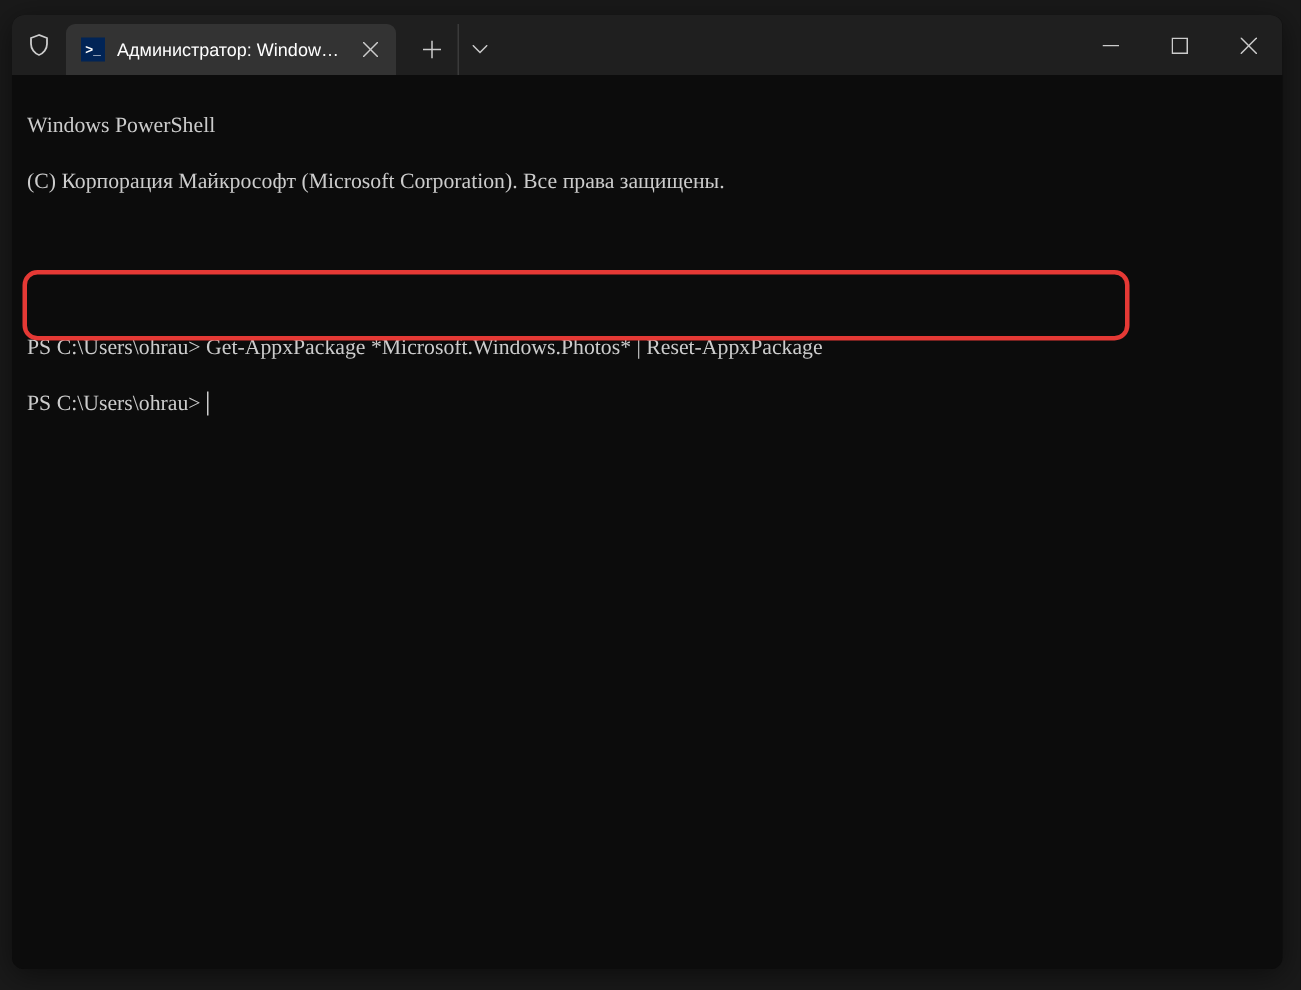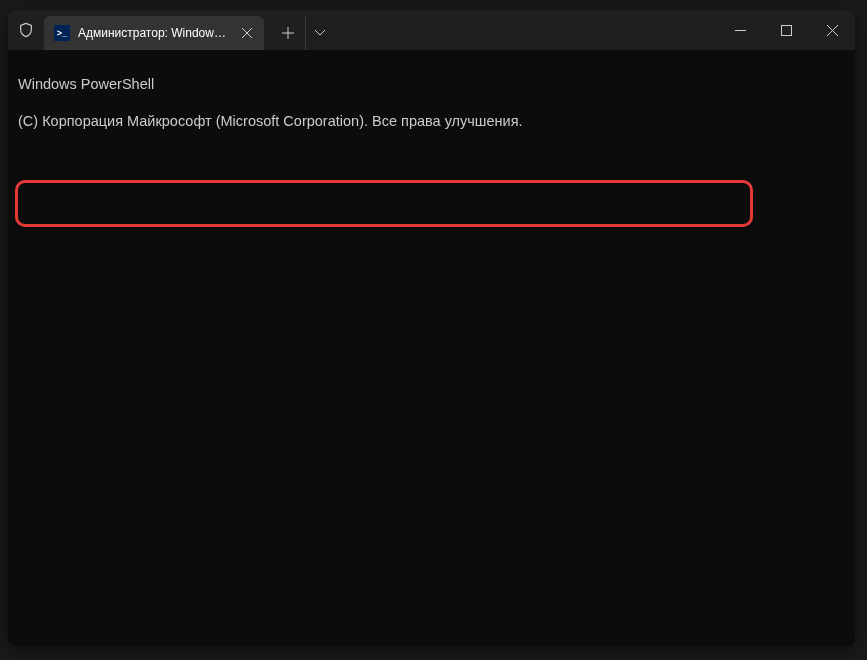--- a/index.html
+++ b/index.html
@@ -115,21 +115,21 @@
       width: 46px;
       display: flex;
       align-items: center;
       justify-content: center;
       color: #ccc;
       cursor: pointer;
     }
     .terminal-body {
       background: #0c0c0c;
       padding: 6px 10px;
-      font-family: Liberation Sans, sans-serif;
+      font-family: Liberation Serif, serif;
       font-size: 14.5px;
       line-height: 1.28;
       color: #cccccc;
       height: calc(100% - 40px);
       overflow: hidden;
       white-space: pre-wrap;
       word-break: break-all;
     }
     .terminal-line {
       display: block;
@@ -201,19 +201,21 @@
         <svg width="11" height="11" viewBox="0 0 11 11" stroke="currentColor" stroke-width="1">
           <line x1="0" y1="0" x2="11" y2="11"></line>
           <line x1="11" y1="0" x2="0" y2="11"></line>
         </svg>
       </div>
     </div>
   </div>
 
   <div class="terminal-body">
 <span class="terminal-line">Windows PowerShell</span>
-<span class="terminal-line">(C) Корпорация Майкрософт (Microsoft Corporation). Все права улучшения.</span>
+<span class="terminal-line">(C) Корпорация Майкрософт (Microsoft Corporation). Все права защищены.</span>
 <div class="blank-line"></div>
 <div class="blank-line"></div>
+<span class="terminal-line">PS C:\Users\ohrau&gt; Get-AppxPackage *Microsoft.Windows.Photos* | Reset-AppxPackage</span>
+<span class="terminal-line"><span>PS C:\Users\ohrau&gt;</span><span class="cursor"></span></span>
   </div>
 </div>
 
 <div class="highlight-box" style="left: 15px; top: 180px; width: 738px; height: 47px;"></div>
 
 </body></html>

